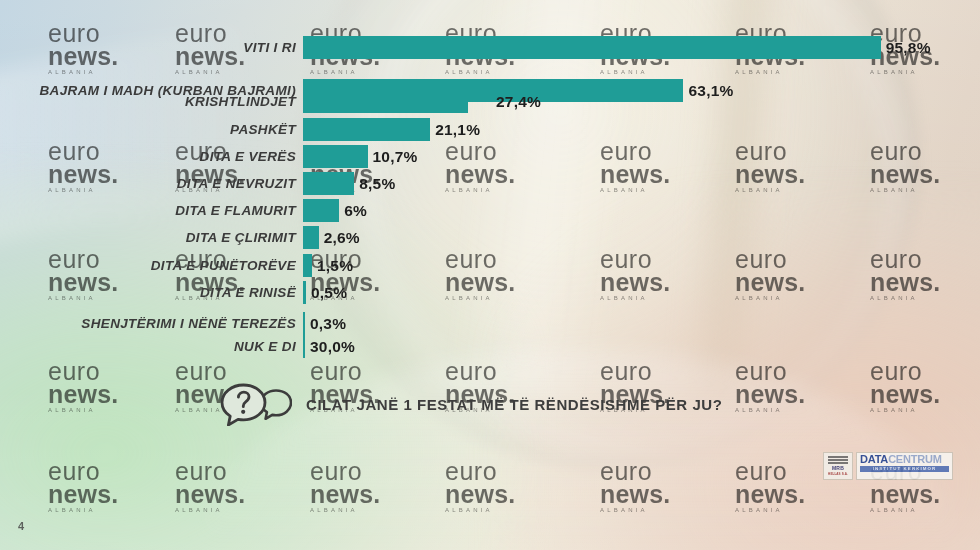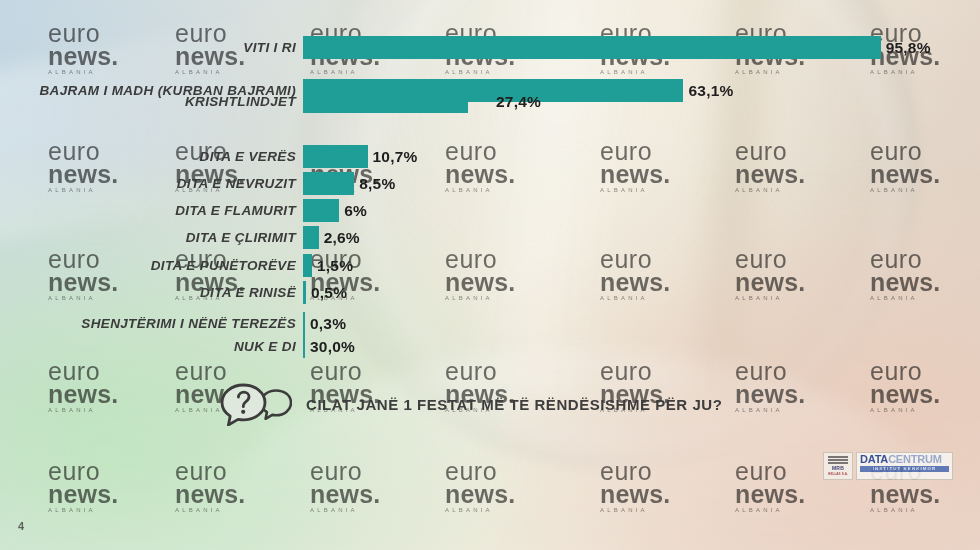--- a/index.html
+++ b/index.html
@@ -375,20 +375,25 @@
       <div class="row" style="top: 63.2px; margin-top: 16px;">
         <div class="row-label">BAJRAM I MADH (KURBAN BAJRAMI)</div>
         <div class="row-bar" style="width: 380.493px; background: rgb(31, 157, 151); height: 23px;"></div>
         <div class="row-value" style="left: 688.493px;">63,1%</div>
       </div>
       <div class="row" style="top: 90.4px;">
         <div class="row-label">KRISHTLINDJET</div>
         <div class="row-bar" style="width: 165.222px; background: rgb(31, 157, 151); height: 23px;"></div>
         <div class="row-value" style="left: 496px;">27,4%</div>
       </div>
+      <div class="row" style="top: 117.6px;">
+        <div class="row-label">PASHKËT</div>
+        <div class="row-bar" style="width: 127.233px; background: rgb(31, 157, 151); height: 23px;"></div>
+        <div class="row-value" style="left: 435.233px;">21,1%</div>
+      </div>
       <div class="row" style="top: 144.8px;">
         <div class="row-label">DITA E VERËS</div>
         <div class="row-bar" style="width: 64.521px; background: rgb(31, 157, 151); height: 23px;"></div>
         <div class="row-value" style="left: 372.521px;">10,7%</div>
       </div>
       <div class="row" style="top: 172px;">
         <div class="row-label">DITA E NEVRUZIT</div>
         <div class="row-bar" style="width: 51.255px; background: rgb(31, 157, 151); height: 23px;"></div>
         <div class="row-value" style="left: 359.255px;">8,5%</div>
       </div>

